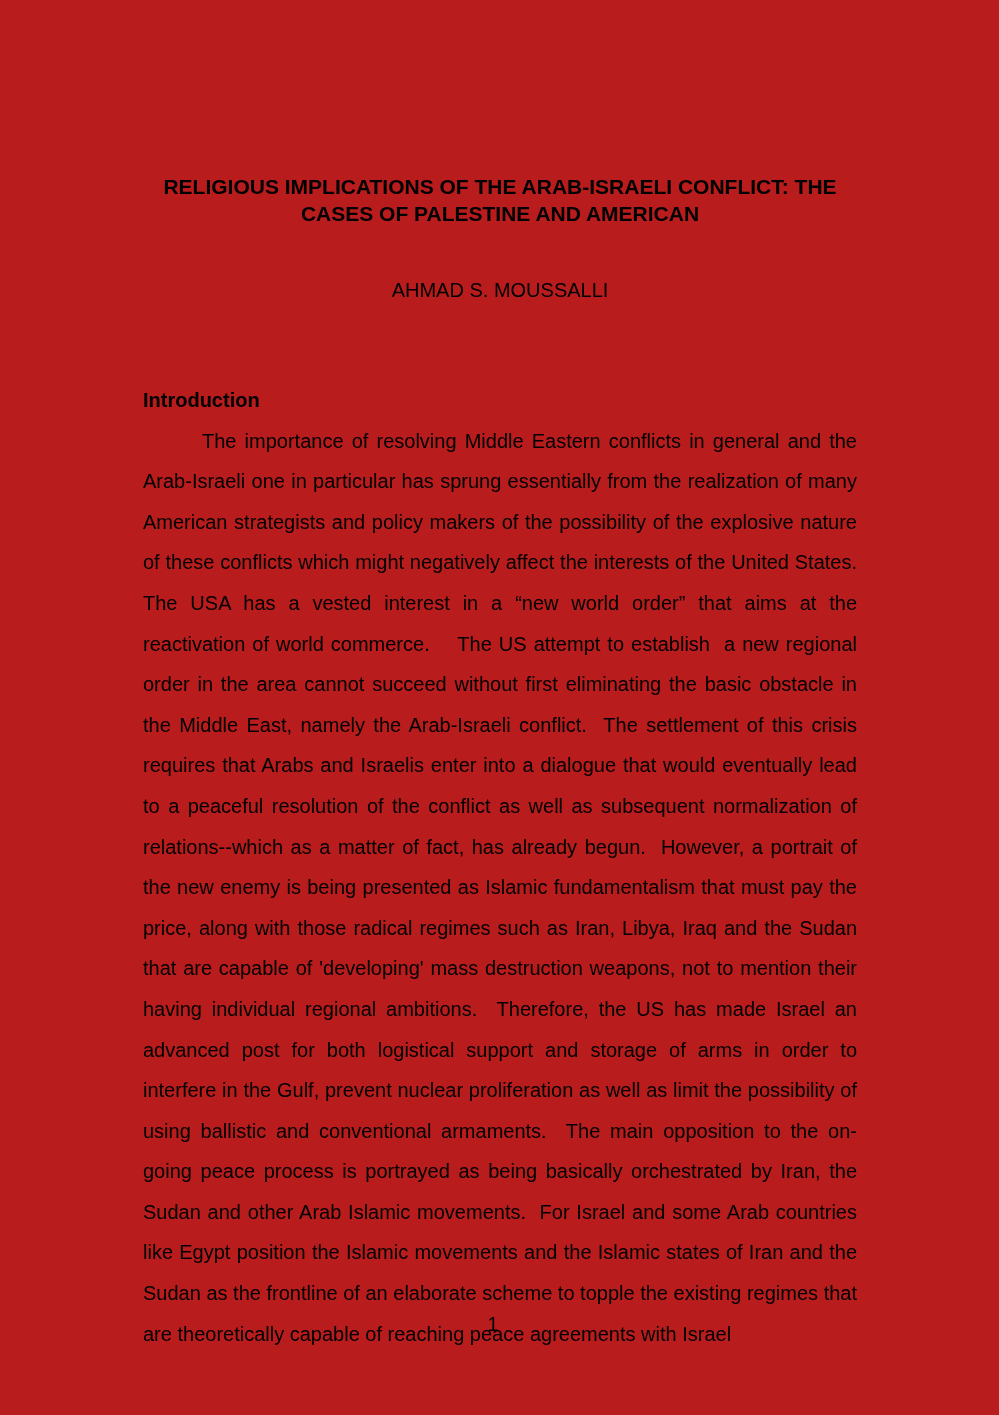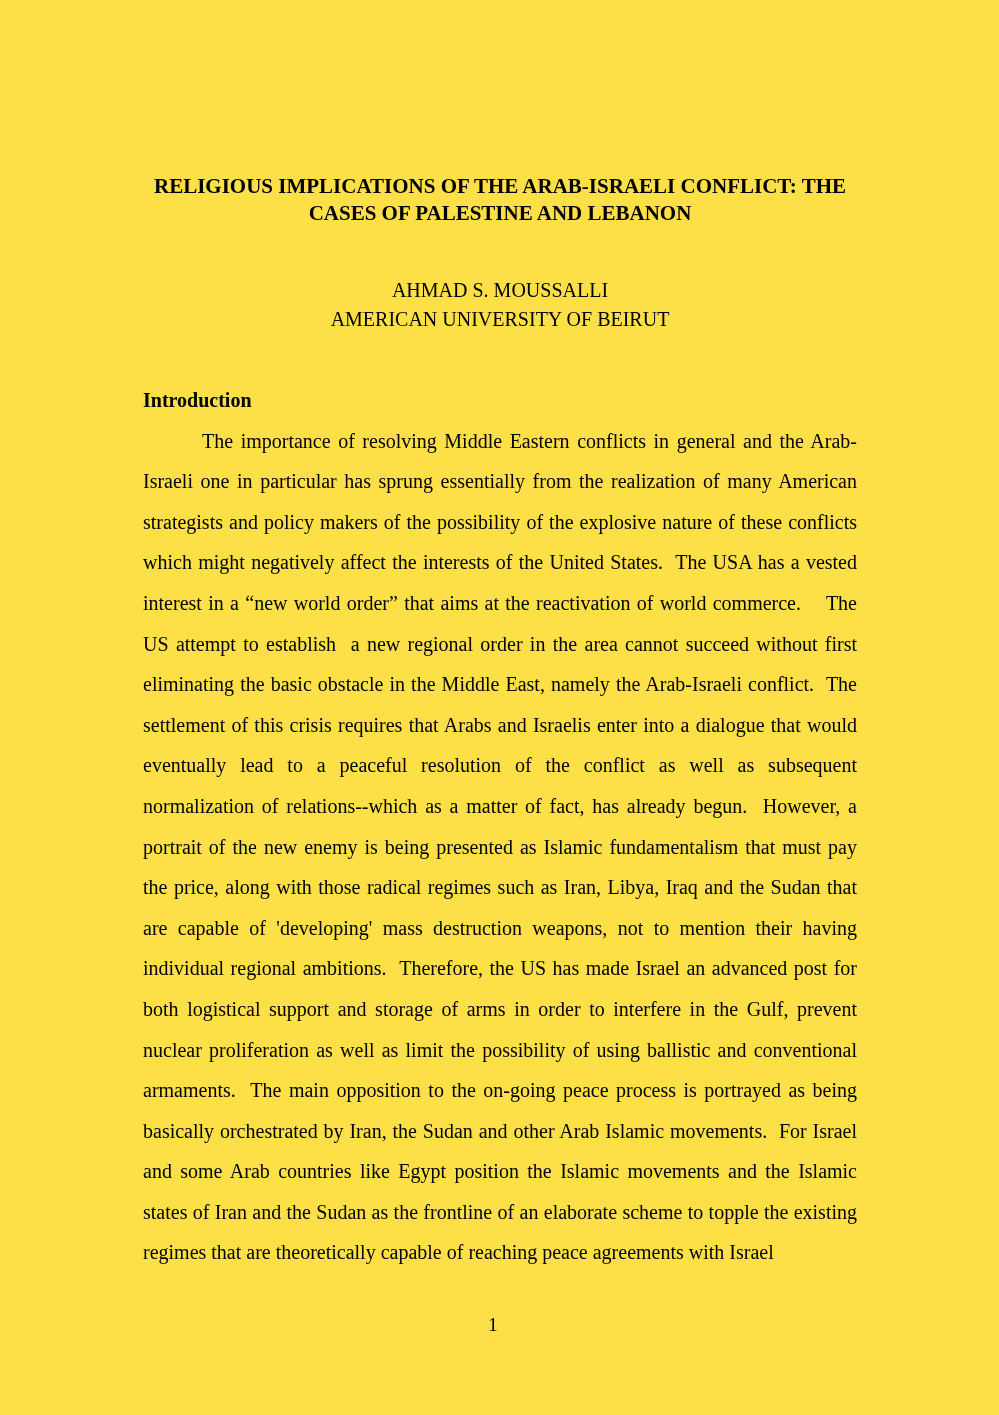--- a/index.html
+++ b/index.html
@@ -4,23 +4,23 @@
 <style>
   html, body {
     margin: 0;
     padding: 0;
     background: #ffffff;
   }
   .page {
     position: relative;
     width: 999px;
     height: 1415px;
-    background: #fde047;
+    background: #b91c1c;
     color: #000000;
-    font-family: Liberation Serif, serif;
+    font-family: Liberation Sans, sans-serif;
     overflow: hidden;
   }
   .title-block {
     position: absolute;
     left: 143px;
     width: 714px;
     top: 173px;
     text-align: center;
     font-weight: bold;
     font-size: 21px;
@@ -65,26 +65,25 @@
     line-height: 23px;
   }
 </style>
 </head>
 <body>
 
 <div class="page">
 
   <div class="title-block">
     <div>RELIGIOUS IMPLICATIONS OF THE ARAB-ISRAELI CONFLICT: THE</div>
-    <div>CASES OF PALESTINE AND LEBANON</div>
+    <div>CASES OF PALESTINE AND AMERICAN</div>
   </div>
 
   <div class="author-block">
     <div>AHMAD S. MOUSSALLI</div>
-    <div>AMERICAN UNIVERSITY OF BEIRUT</div>
   </div>
 
   <div class="content">
     <div class="section-heading">Introduction</div>
     <div class="body-paragraph">The importance of resolving Middle Eastern conflicts in general and the Arab-Israeli one in particular has sprung essentially from the realization of many American strategists and policy makers of the possibility of the explosive nature of these conflicts which might negatively affect the interests of the United States.  The USA has a vested interest in a “new world order” that aims at the reactivation of world commerce.    The US attempt to establish  a new regional order in the area cannot succeed without first eliminating the basic obstacle in the Middle East, namely the Arab-Israeli conflict.  The settlement of this crisis requires that Arabs and Israelis enter into a dialogue that would eventually lead to a peaceful resolution of the conflict as well as subsequent normalization of relations--which as a matter of fact, has already begun.  However, a portrait of the new enemy is being presented as Islamic fundamentalism that must pay the price, along with those radical regimes such as Iran, Libya, Iraq and the Sudan that are capable of 'developing' mass destruction weapons, not to mention their having individual regional ambitions.  Therefore, the US has made Israel an advanced post for both logistical support and storage of arms in order to interfere in the Gulf, prevent nuclear proliferation as well as limit the possibility of using ballistic and conventional armaments.  The main opposition to the on-going peace process is portrayed as being basically orchestrated by Iran, the Sudan and other Arab Islamic movements.  For Israel and some Arab countries like Egypt position the Islamic movements and the Islamic states of Iran and the Sudan as the frontline of an elaborate scheme to topple the existing regimes that are theoretically capable of reaching peace agreements with Israel</div>
   </div>
 
   <div class="page-number">1</div>
 
 </div>

